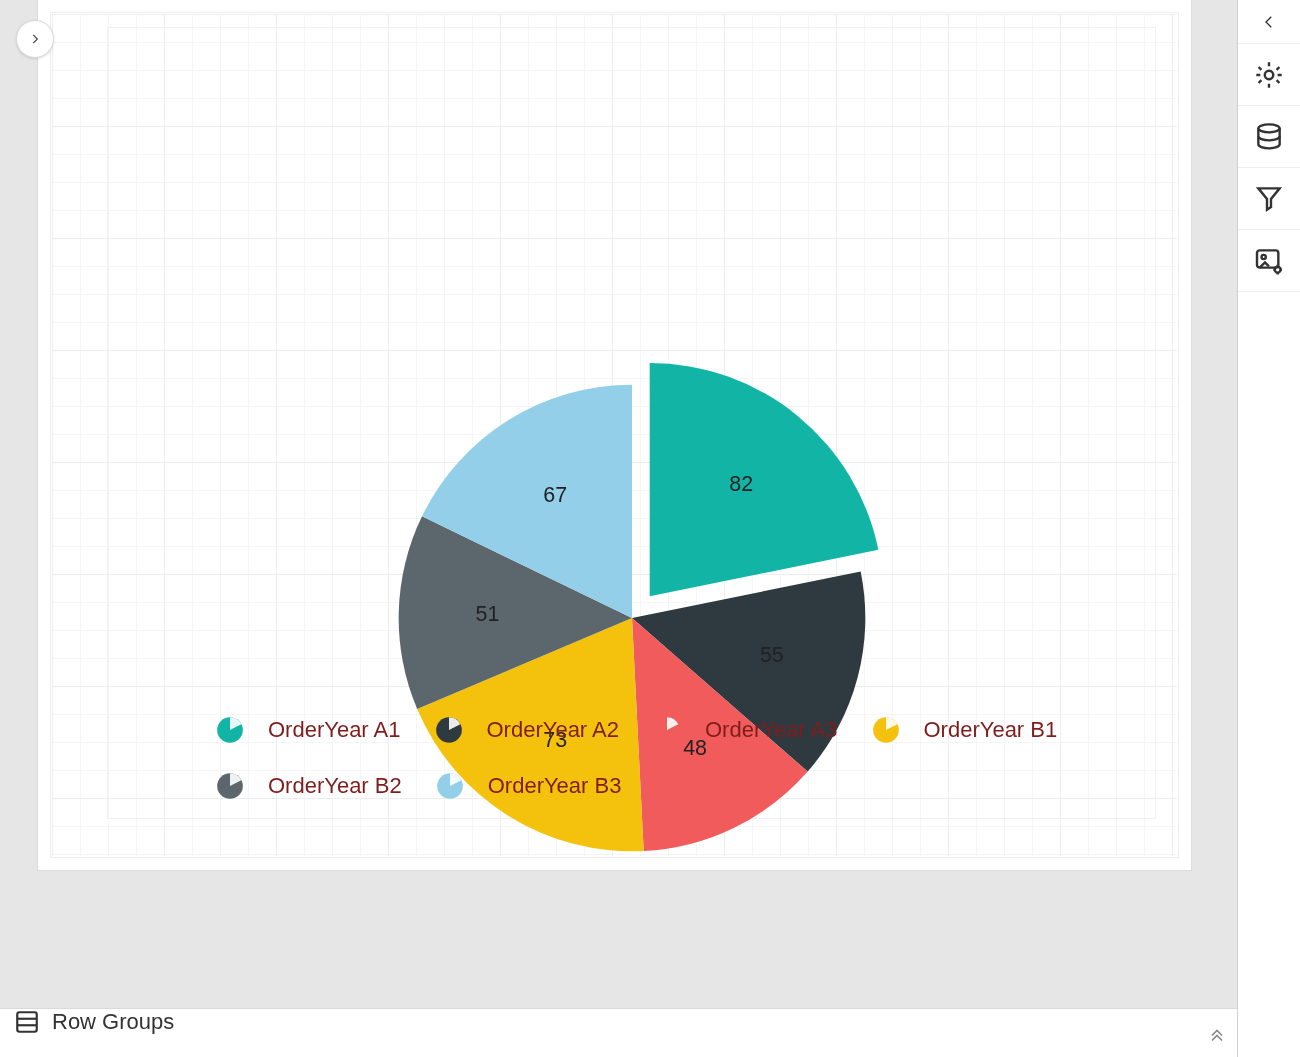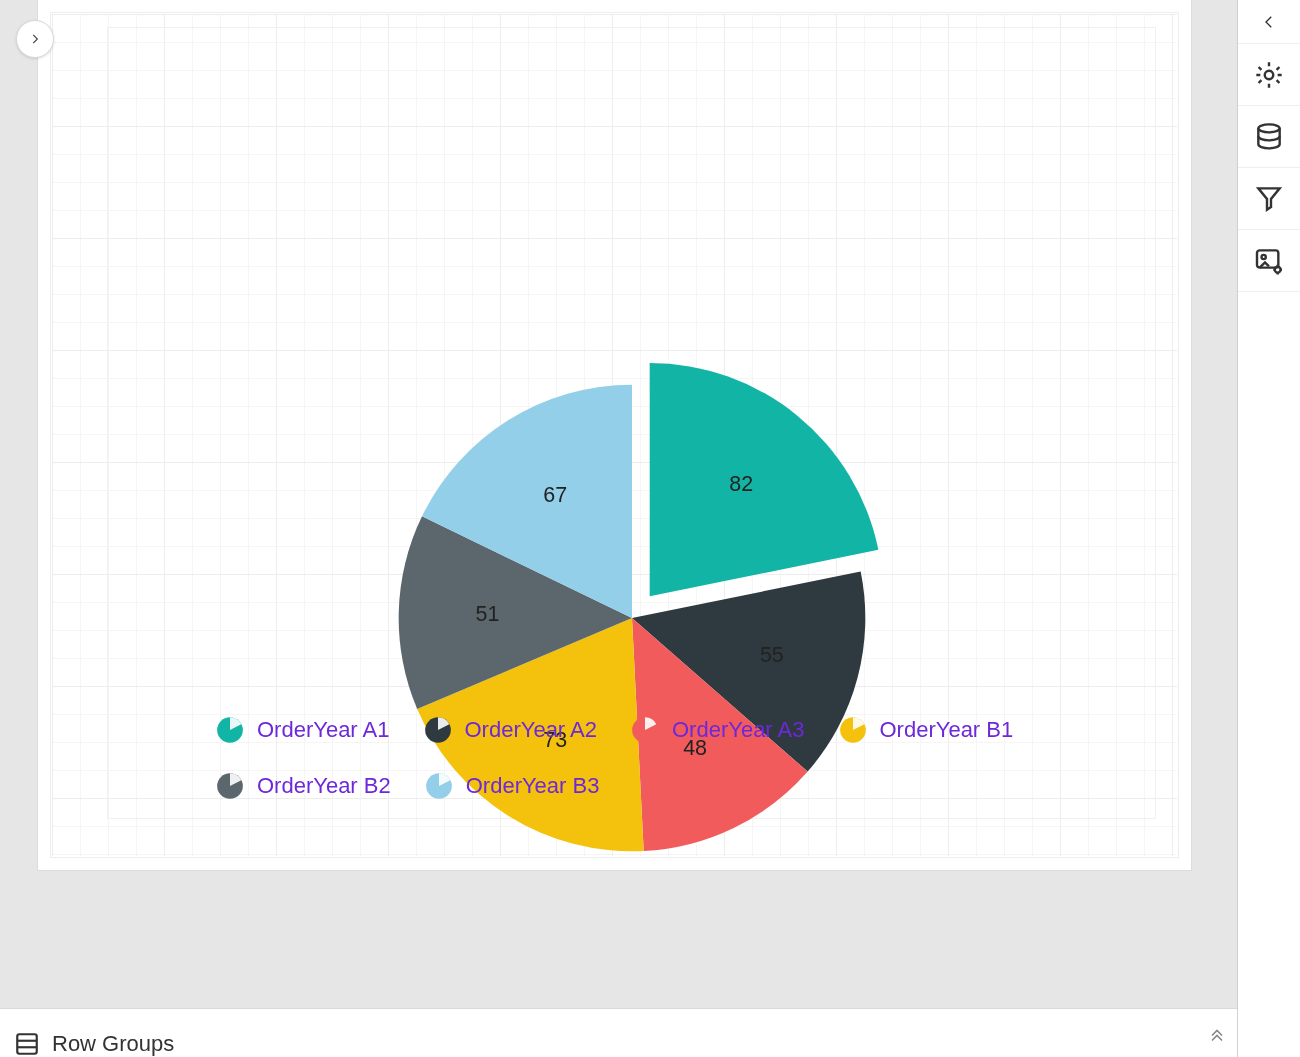--- a/index.html
+++ b/index.html
@@ -82,34 +82,34 @@
 
   .legend {
     position: absolute;
     left: 108px; right: 60px;
     top: 688px;
     display: flex; flex-wrap: wrap;
     gap: 28px 34px;
     align-items: center;
   }
   .legend-item {
-    display: flex; align-items: center; gap: 13px;
-    font-size: 22px; color: #6d28d9;
+    display: flex; align-items: center; gap: 24px;
+    font-size: 22px; color: #7f1d1d;
     white-space: nowrap;
   }
   .legend-swatch { width: 28px; height: 28px; flex: 0 0 28px; }
 
   .groups-bar {
     display: flex;
     border-top: 1px solid #d9d9d9;
     background: #fff;
     align-items: center;
   }
   .groups-half {
-    flex: 1; display: flex; align-items: flex-end; gap: 12px;
+    flex: 1; display: flex; align-items: flex-start; gap: 12px;
     padding: 0 14px; height: 100%;
     font-size: 22px; color: #333;
   }
   .groups-half + .groups-half { border-left: 1px solid #eee; }
   .groups-toggle {
     width: 40px; display:flex; align-items:center; justify-content:center;
     cursor: pointer;
   }
   .groups-toggle svg{ stroke:#888; fill:none; stroke-width:2;}
 

